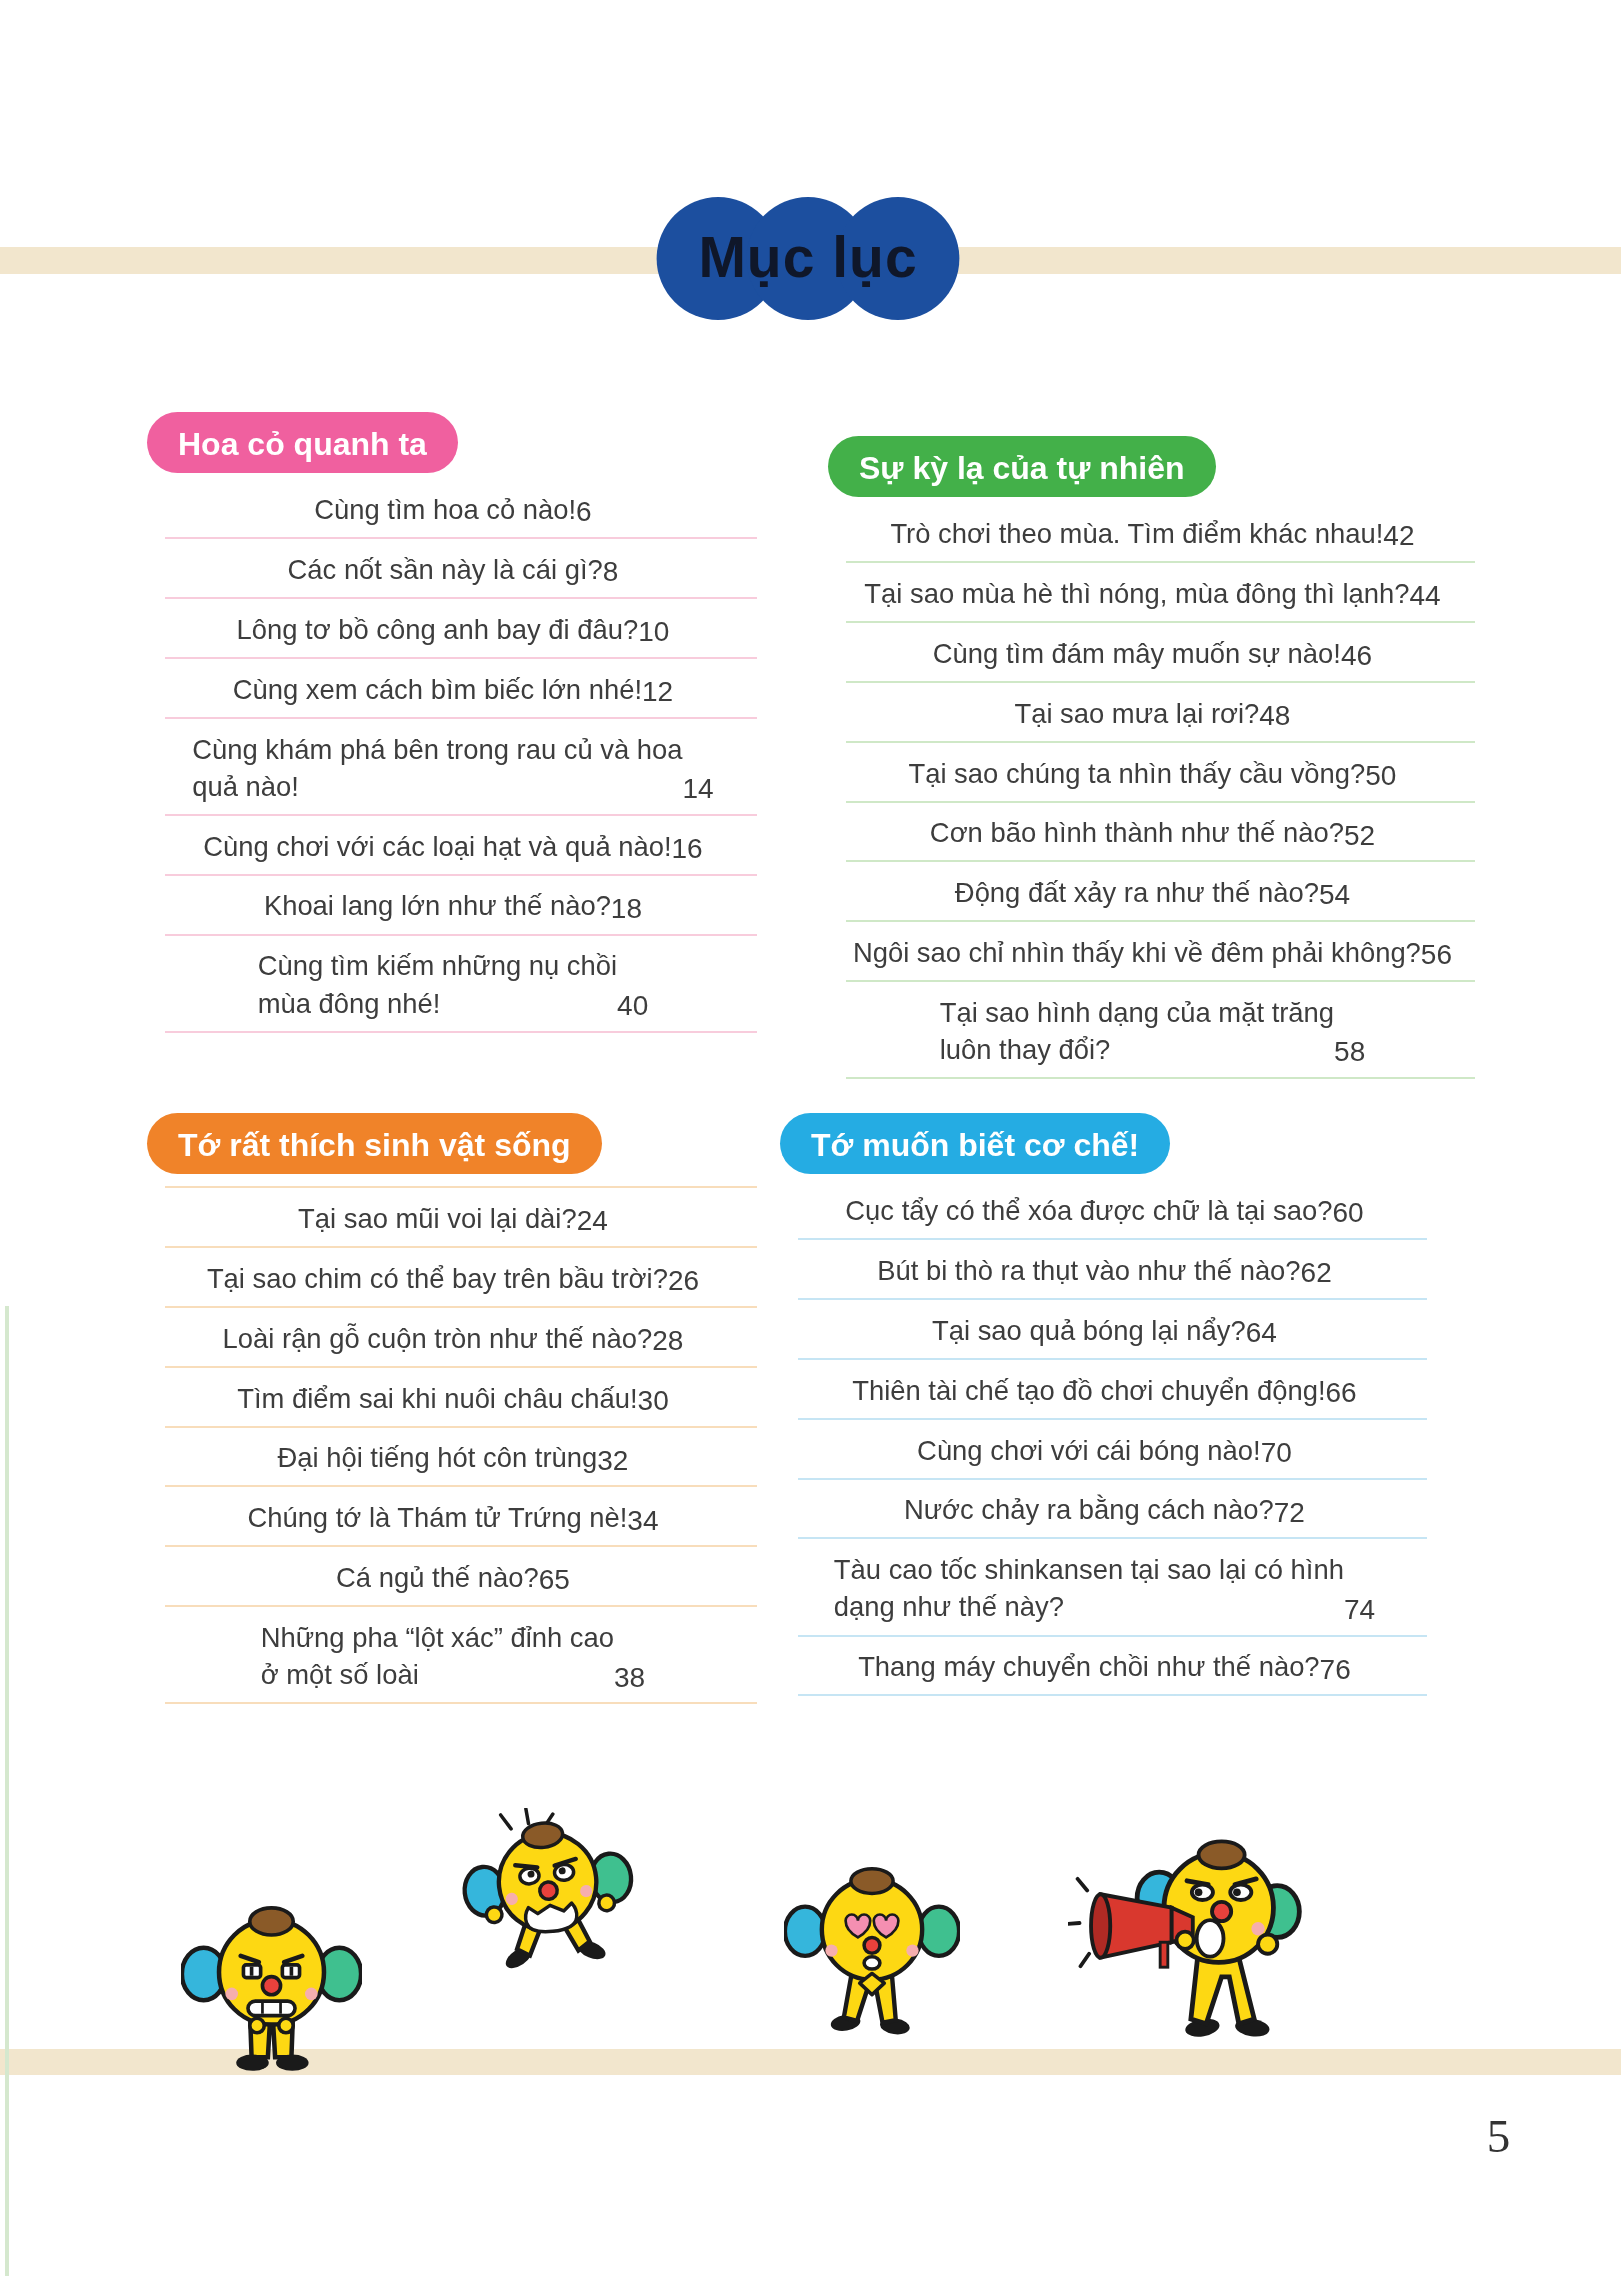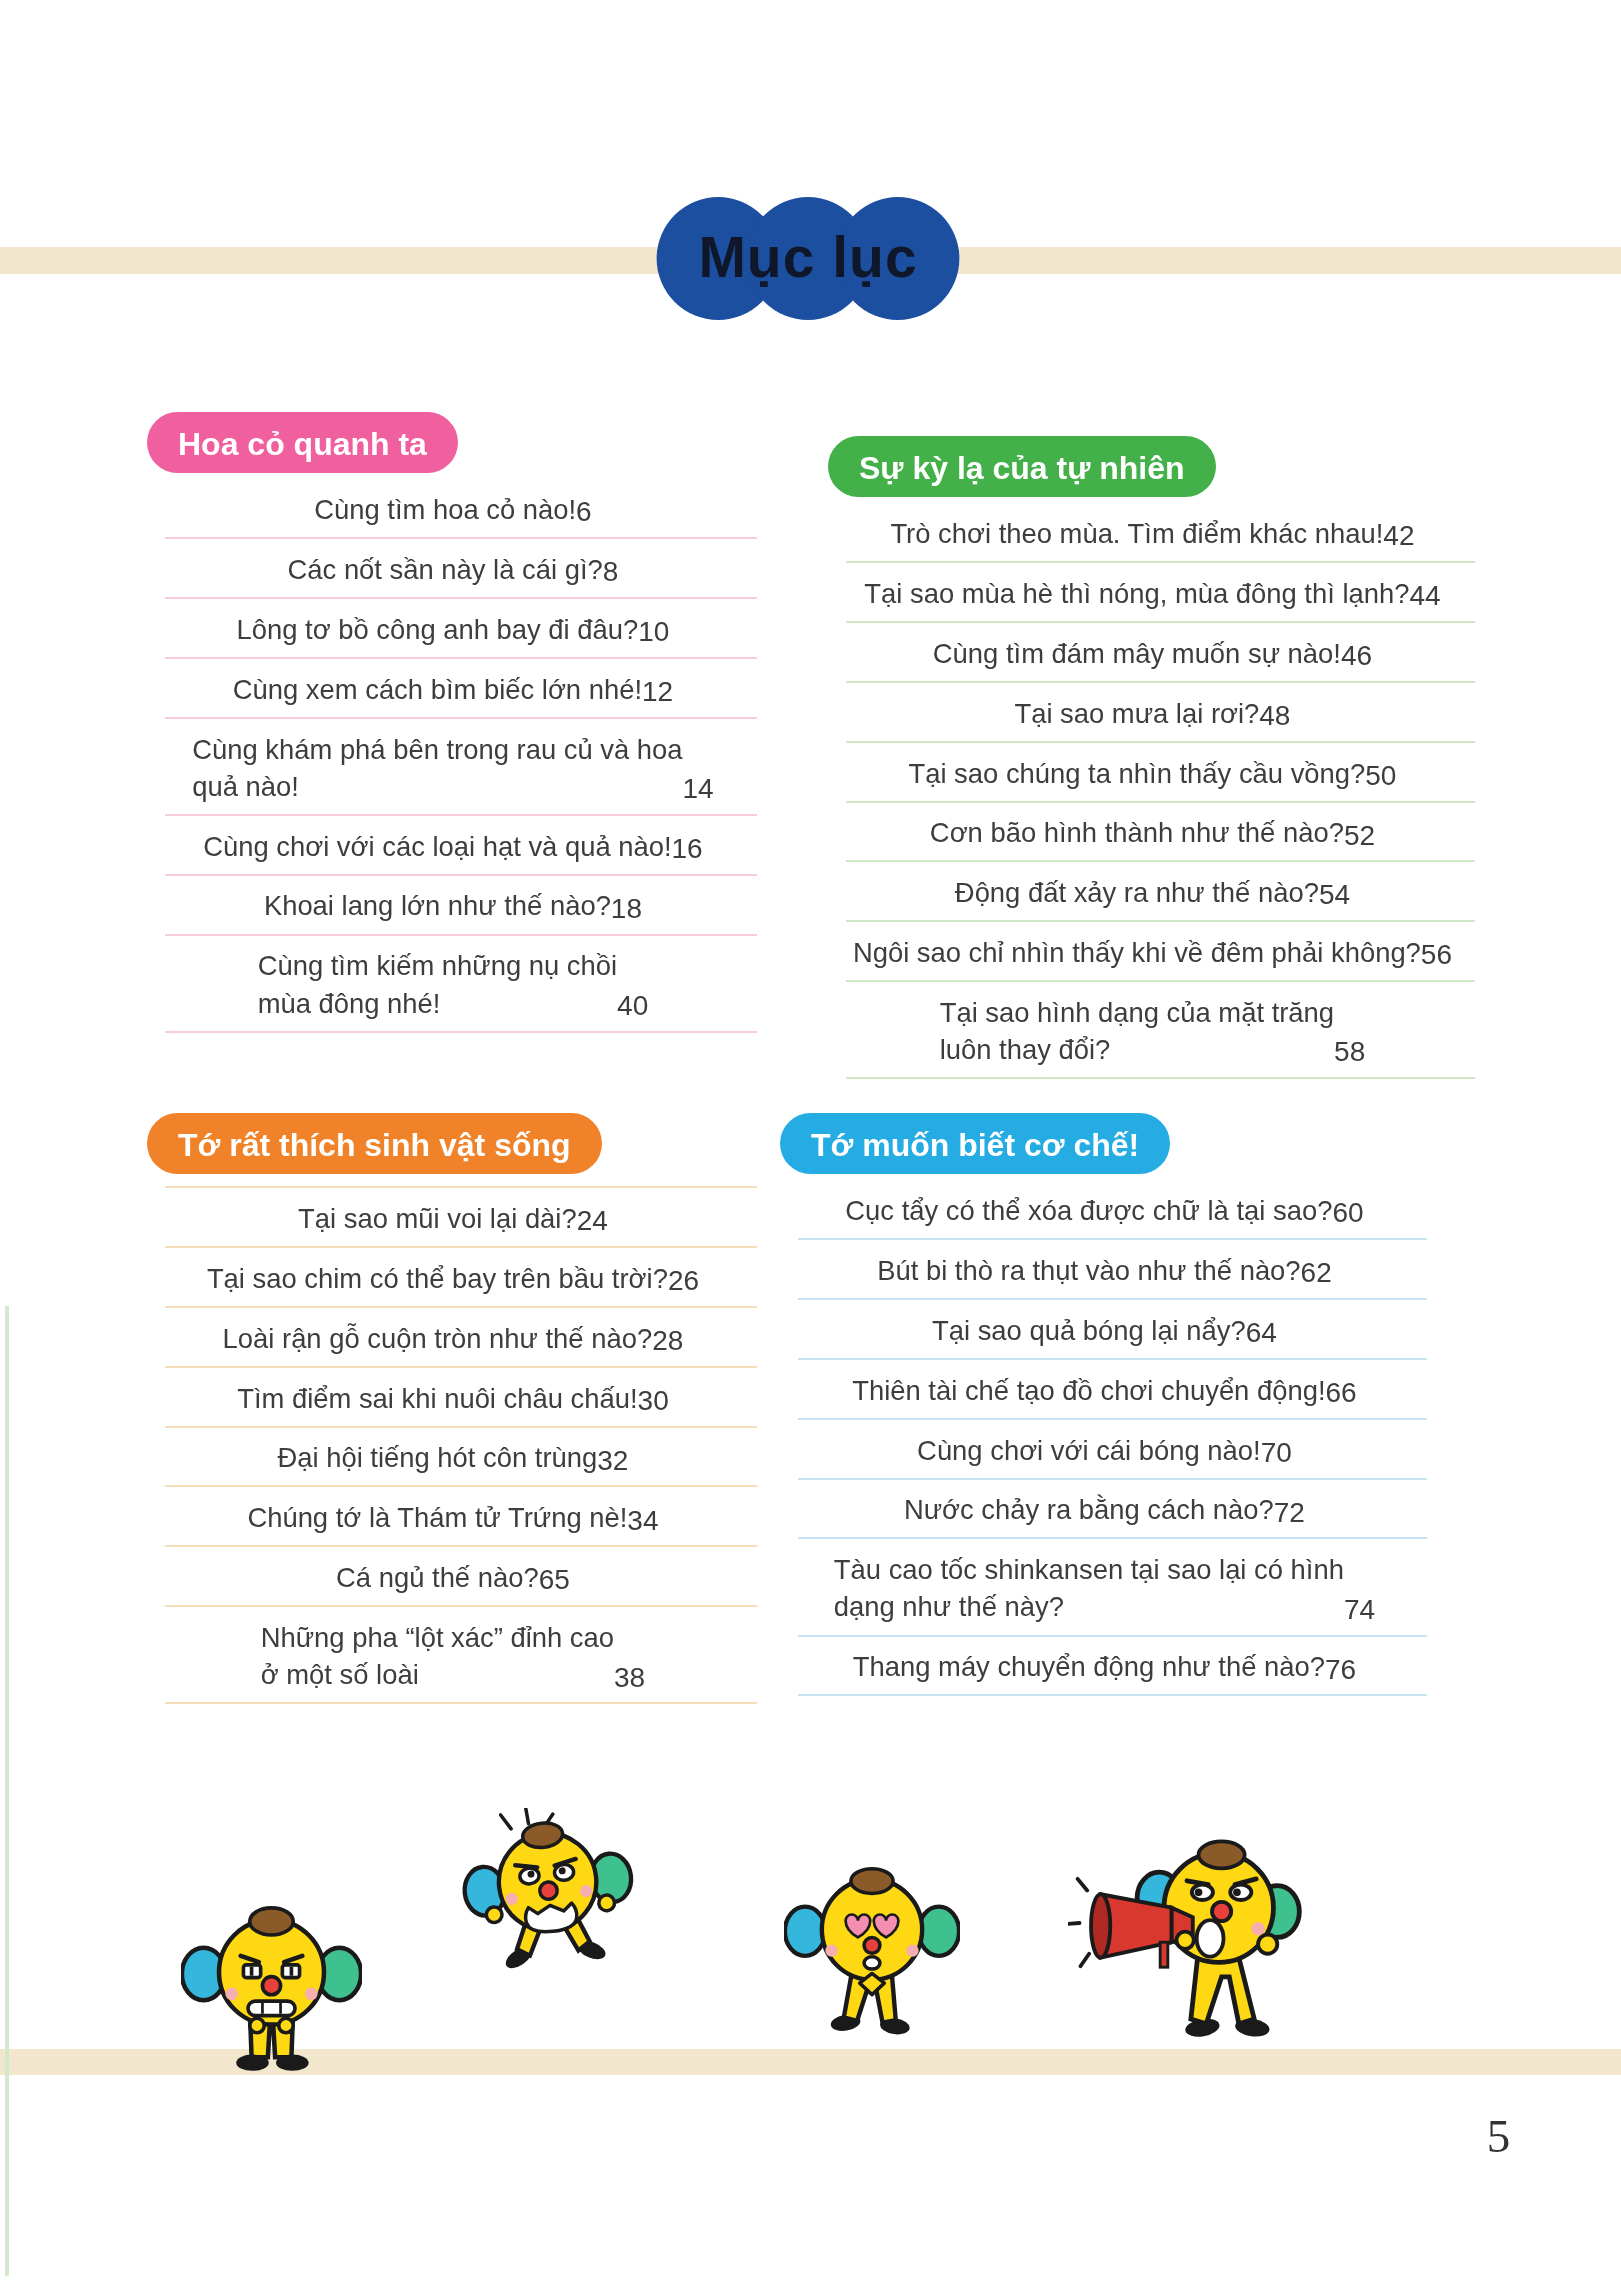--- a/index.html
+++ b/index.html
@@ -275,21 +275,21 @@
       </div>
       <div class="entry">
         <div class="entry-text">
           <div>Tàu cao tốc shinkansen tại sao lại có hình</div>
           <div>dạng như thế này?</div>
         </div>
         <div class="entry-page">74</div>
       </div>
       <div class="entry">
         <div class="entry-text">
-          <div>Thang máy chuyển động như thế nào?</div>
+          <div>Thang máy chuyển chồi như thế nào?</div>
         </div>
         <div class="entry-page">76</div>
       </div>
     </div>
 </div>
 
 <div class="mascot" id="mascot-1">
   <svg viewBox="0 0 200 200">
     <ellipse cx="25" cy="90" rx="24" ry="29" style="fill:var(--m-ear-blue)" stroke="#1a1a1a" stroke-width="5"></ellipse>
     <ellipse cx="175" cy="90" rx="24" ry="29" style="fill:var(--m-ear-green)" stroke="#1a1a1a" stroke-width="5"></ellipse>

